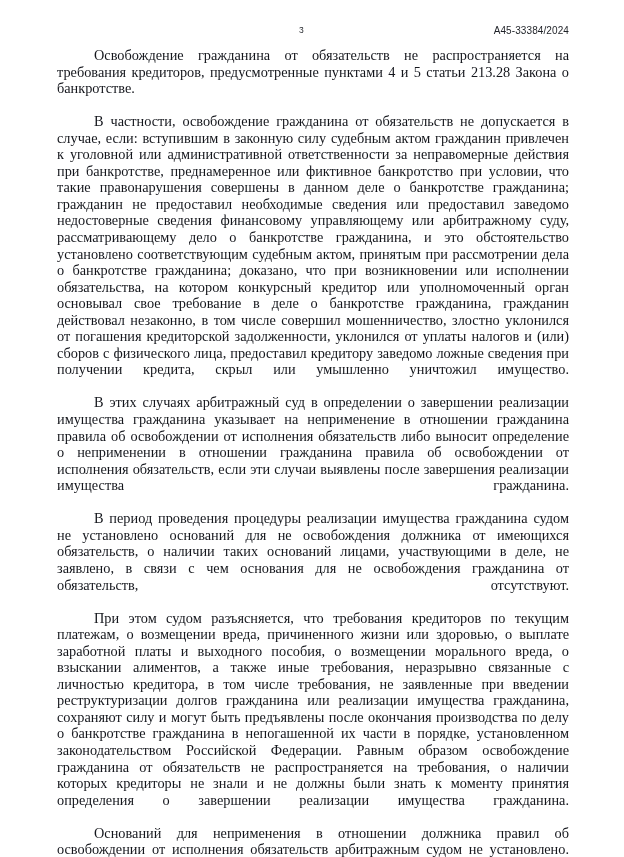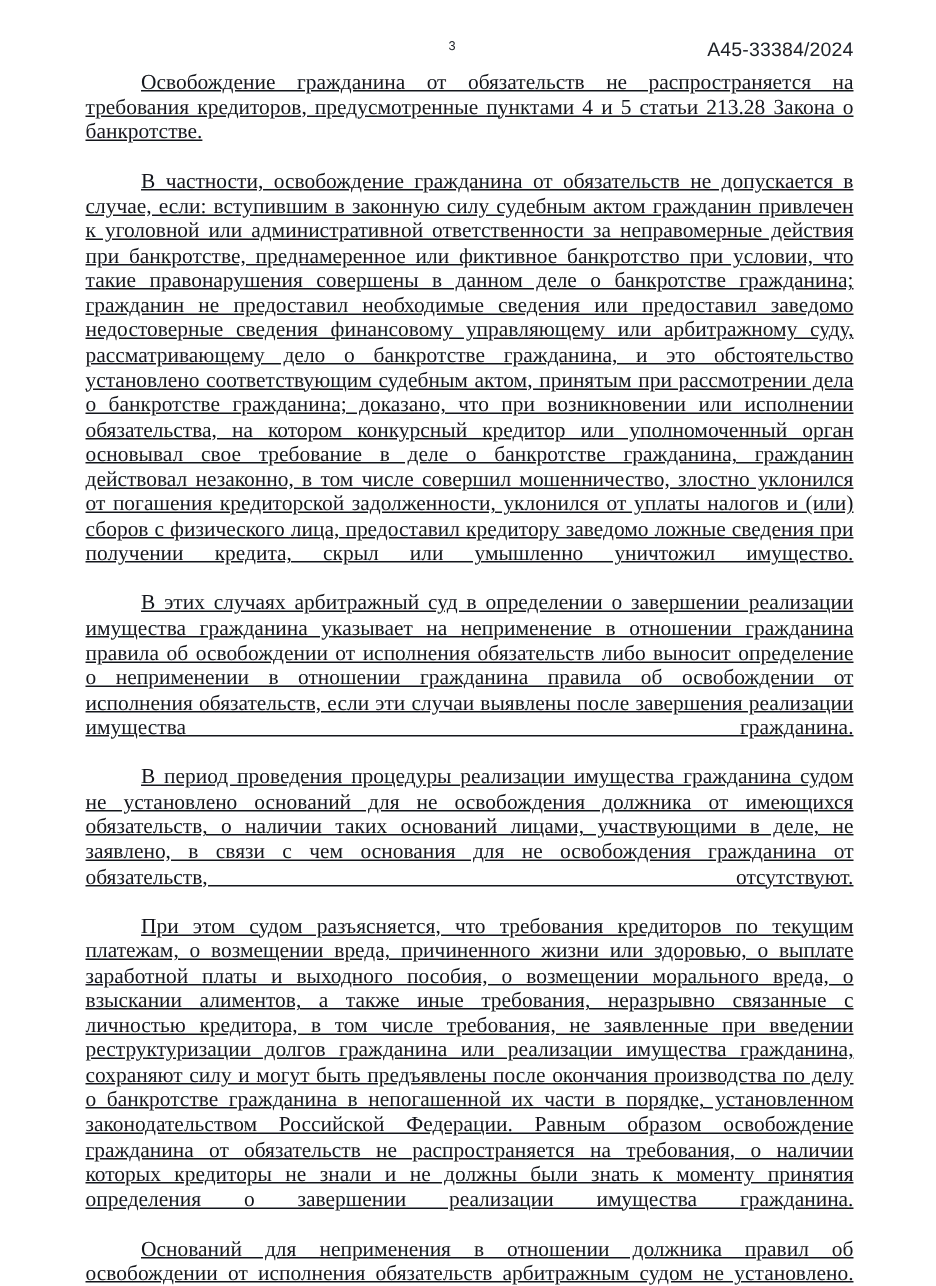--- a/index.html
+++ b/index.html
@@ -35,41 +35,40 @@
   .header-page-number {
     position: absolute;
     left: 241px;
     top: 0;
     font-size: 8.5px;
   }
   .header-case-number {
     position: absolute;
     right: 3px;
     top: 0;
-    font-size: 13px;
+    font-size: 10px;
     white-space: nowrap;
   }
   .body {
     position: absolute;
     top: 47px;
     left: 57px;
     width: 512px;
   }
   p.para {
     margin: 0;
     padding: 0;
     text-align: justify;
     text-justify: inter-word;
     text-indent: 37px;
     font-size: 14.3px;
     line-height: 16.55px;
     color: #14161c;
     hyphens: none;
     word-spacing: 0.1px;
-    text-decoration: underline;
   }
   
   p.para:after {
     content: "";
     display: inline-block;
     width: 100%;
   }
 </style>
 </head>
 <body>

